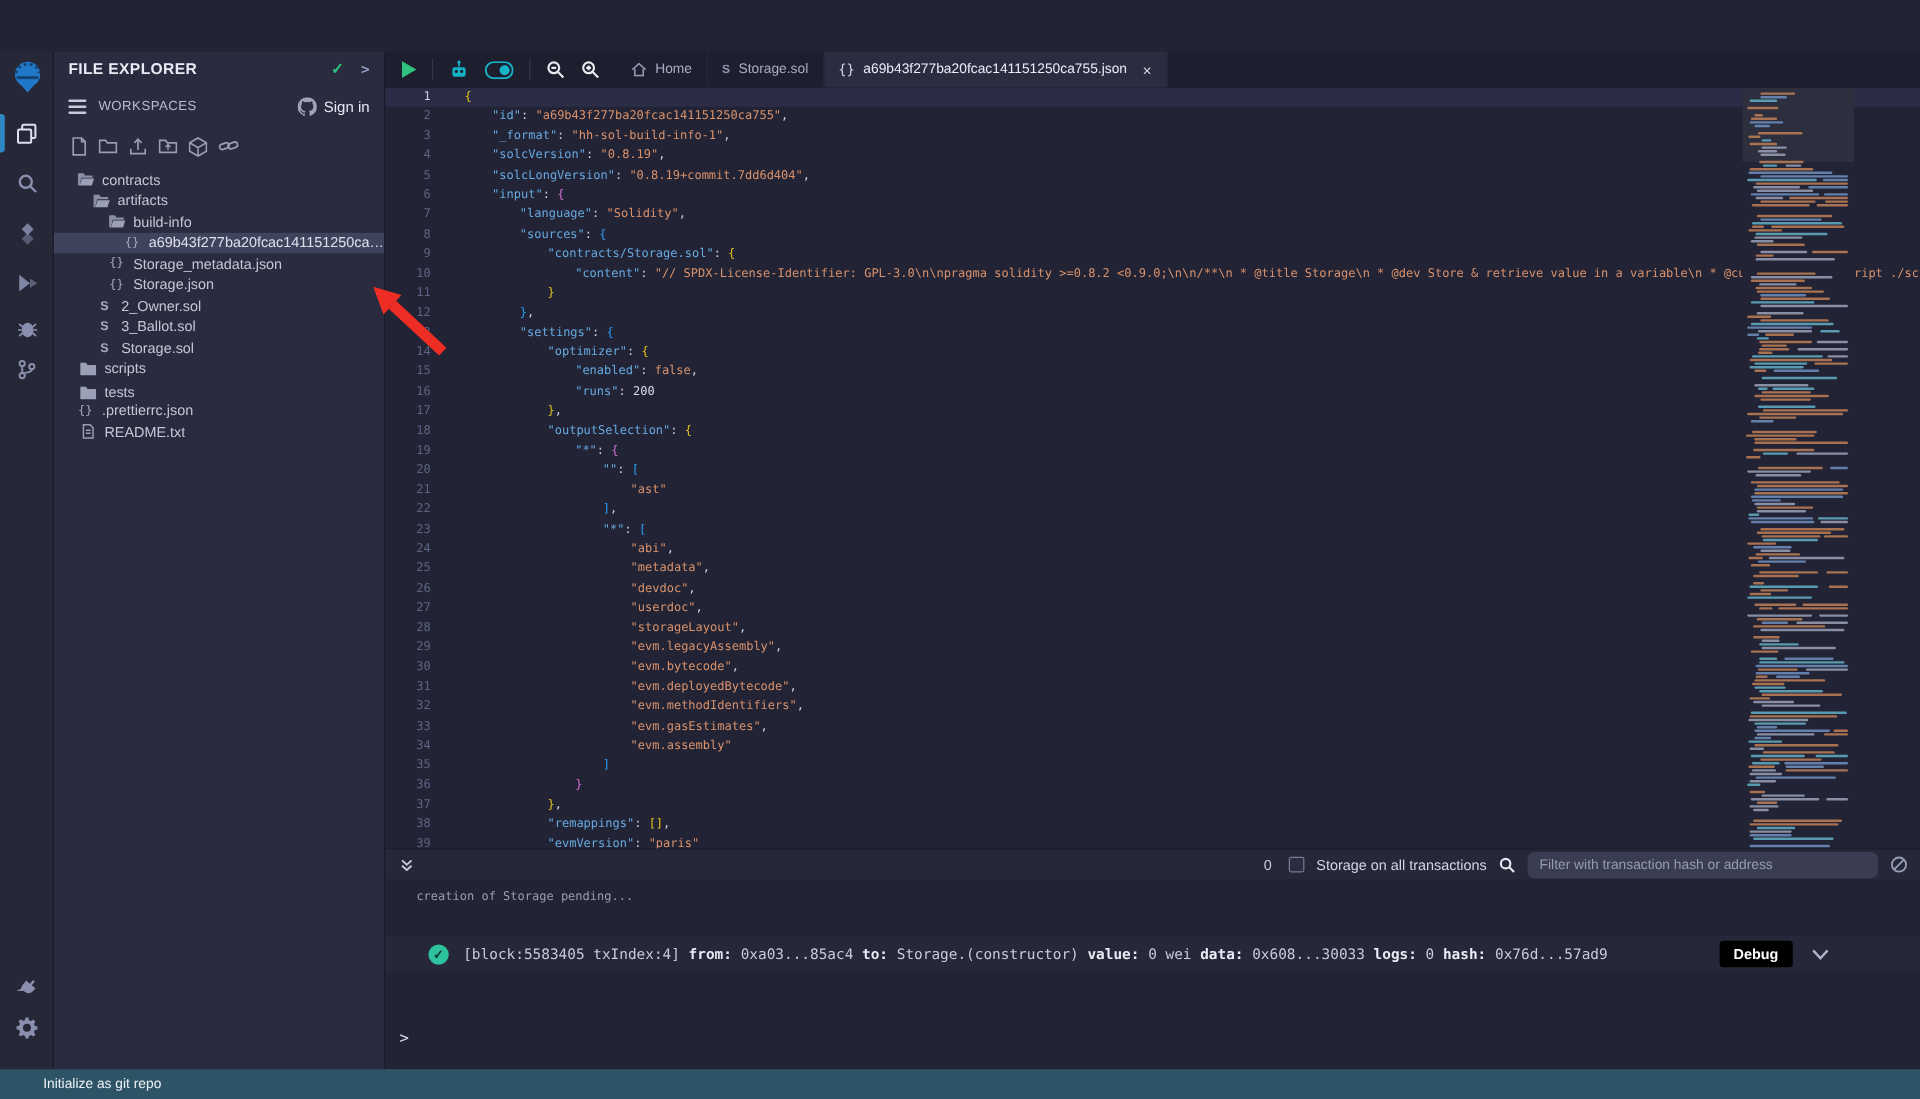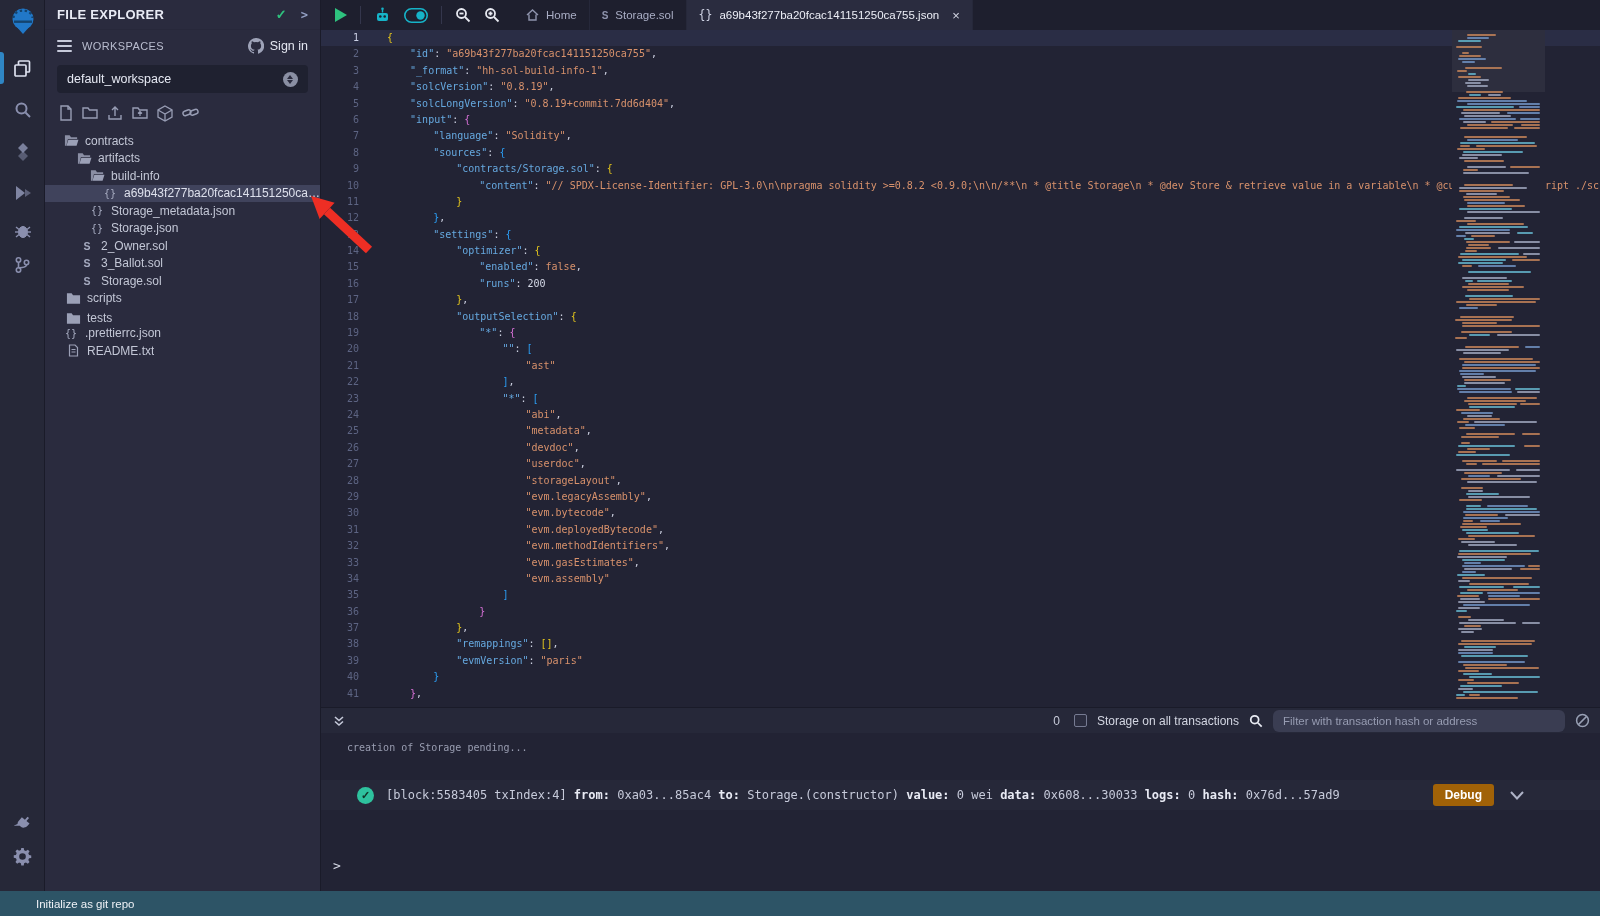--- a/index.html
+++ b/index.html
@@ -1,19 +1,19 @@
 <!DOCTYPE html>
 <html><head>
 <meta charset="utf-8">
 <style>
   * { margin:0; padding:0; box-sizing:border-box; }
   html,body { background:#101020; }
   .app { width:1600px; height:916px; position:relative; background:#222334; overflow:hidden;
          font-family:"Liberation Sans", sans-serif; color:#c9cddd; display:flex; flex-direction:column; }
-  .main-row { flex:1; display:flex; min-height:0; }
+  .main-row { flex:1; display:flex; min-height:0;margin-top:43px; }
 
   
   .activity-bar { width:45px; background:#262838; border-right:1px solid #1a1b29; position:relative; flex:none; }
   .act-ico { position:absolute; left:0; width:45px; display:flex; justify-content:center; align-items:center; color:#8a8fae; cursor:pointer; }
   .act-ico svg { display:block; }
   .act-ico.active { color:#dde1ef; }
   .act-indicator { position:absolute; left:0; top:52px; width:4px; height:32px; background:#2f86c4; border-radius:0 3px 3px 0; }
 
   
   .explorer { width:276px; background:#2a2b3e; border-right:1px solid #1a1b29; position:relative; flex:none; font-size:12px; }
@@ -86,21 +86,21 @@
   .term-body { flex:1; background:#222334; font-family:"DejaVu Sans Mono",monospace; position:relative; }
   .term-log { padding:7px 0 0 26px; font-size:10px; line-height:16px; }
   .term-log .l0 { color:#e6e9f2; }
   .term-log .l1 { color:#999db1; }
   .tx-row { margin-top:24px; height:30px; display:flex; align-items:center; background:#262839; padding:0 14px 0 36px; }
   .tx-check { width:17px; height:17px; border-radius:50%; background:#2ec29e; color:#103528; display:flex; align-items:center; justify-content:center;
               font-size:11px; font-weight:bold; margin-right:12px; flex:none; font-family:"Liberation Sans",sans-serif; }
   .tx-text { font-size:12px; color:#c6cada; white-space:nowrap; overflow:hidden; }
   .tx-text b { color:#e8eaf4; font-weight:bold; }
   .tx-actions { margin-left:auto; display:flex; align-items:center; gap:16px; padding-right:62px; }
-  .debug-btn { background:#a16207; color:#fff; font-family:"Liberation Sans",sans-serif; font-size:12px; font-weight:bold;
+  .debug-btn { background:#000000; color:#fff; font-family:"Liberation Sans",sans-serif; font-size:12px; font-weight:bold;
                border:none; border-radius:3px; padding:4px 12px; cursor:pointer; }
   .tx-chevron { color:#aeb3c7; cursor:pointer; display:inline-flex; }
   .prompt { position:absolute; left:12px; bottom:18px; color:#d7dae6; font-size:13px; }
 
   
   .status-bar { height:25px; background:#2d5466; flex:none; display:flex; align-items:center; position:relative; font-size:11.5px; color:#eef1f6; }
   .sb-left { margin-left:36px; cursor:pointer; }
   .sb-center { position:absolute; left:50%; transform:translateX(-50%); display:flex; align-items:center; gap:7px; white-space:nowrap; }
   .sb-bulb { display:inline-flex; }
   .sb-right { margin-left:auto; display:flex; align-items:center; height:100%; }
@@ -192,24 +192,20 @@
             <i></i>
             <i></i>
           </span>
         <span class="ws-label">WORKSPACES</span>
         <span class="signin">
           <svg width="16" height="16" viewBox="0 0 16 16">
             <path d="M8 0a8 8 0 0 0-2.53 15.59c.4.07.55-.17.55-.38v-1.33c-2.23.48-2.7-1.07-2.7-1.07-.36-.92-.89-1.17-.89-1.17-.73-.5.06-.49.06-.49.8.06 1.23.83 1.23.83.72 1.23 1.88.87 2.34.67.07-.52.28-.87.5-1.07-1.78-.2-3.64-.89-3.64-3.95 0-.87.31-1.59.82-2.15-.08-.2-.36-1.02.08-2.12 0 0 .67-.21 2.2.82a7.65 7.65 0 0 1 4 0c1.53-1.03 2.2-.82 2.2-.82.44 1.1.16 1.92.08 2.12.51.56.82 1.28.82 2.15 0 3.07-1.87 3.75-3.65 3.95.29.25.54.73.54 1.48v2.2c0 .21.15.46.55.38A8 8 0 0 0 8 0z"></path>
           </svg>
           <span>Sign in</span>
         </span>
-      </div>
-      <div class="ws-select">
-        <span class="name">default_workspace</span>
-        <span class="stepper"></span>
       </div>
       <div class="exp-tools">
         <span>
             <svg width="14" height="16" viewBox="0 0 14 16" fill="none" stroke="currentColor" stroke-width="1.4">
               <path d="M2 1 h7 l3 3 v11 H2 Z"></path>
               <path d="M9 1 v3 h3"></path>
             </svg>
           </span>
         <span>
             <svg width="16" height="15" viewBox="0 0 16 15" fill="none" stroke="currentColor" stroke-width="1.4">

